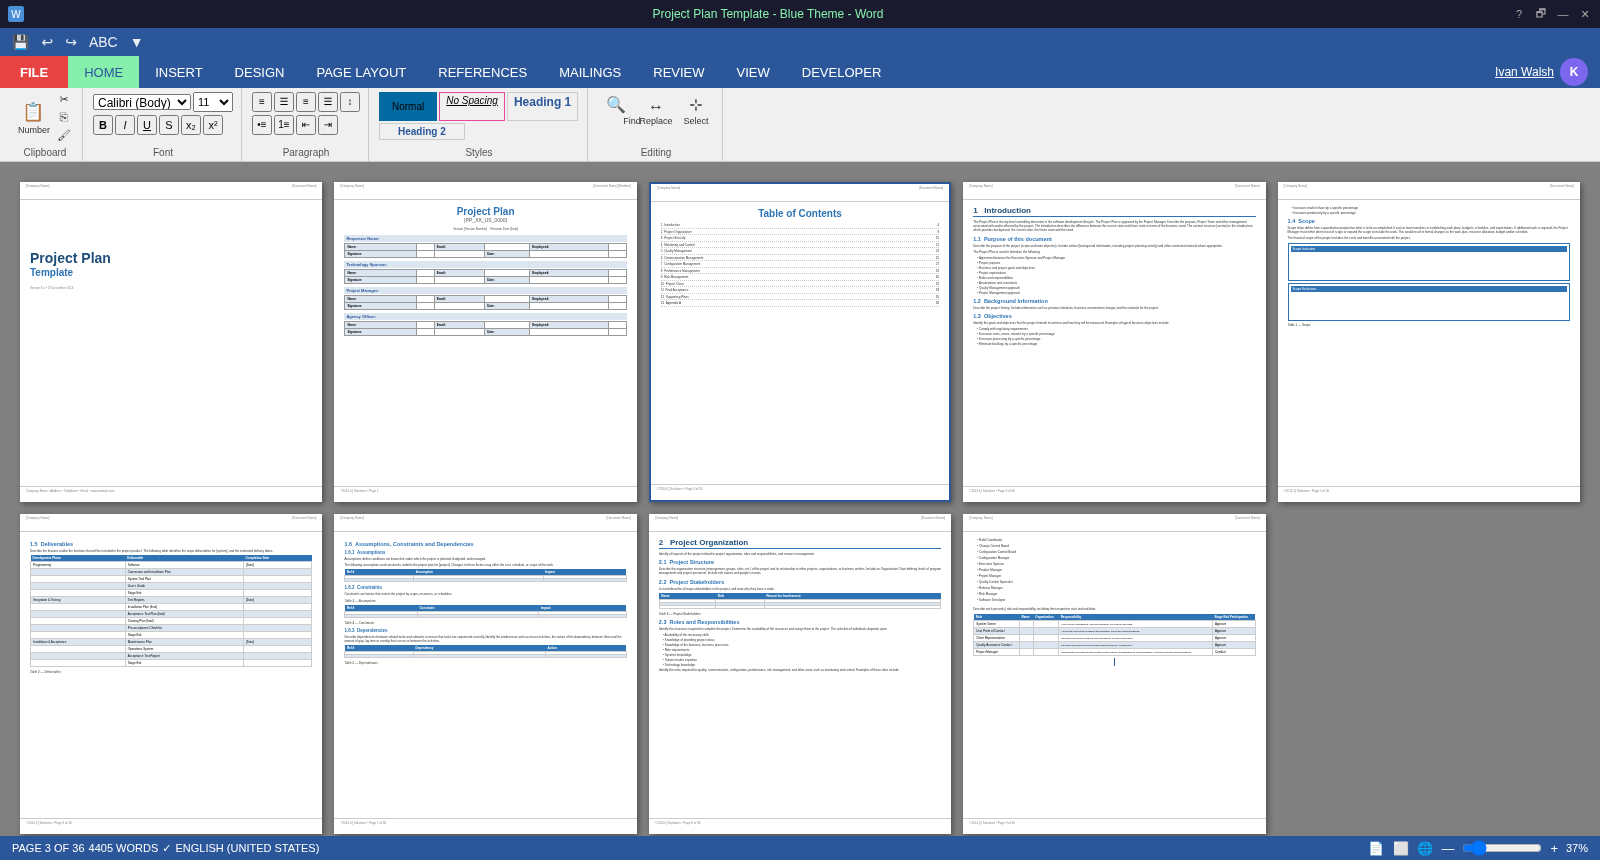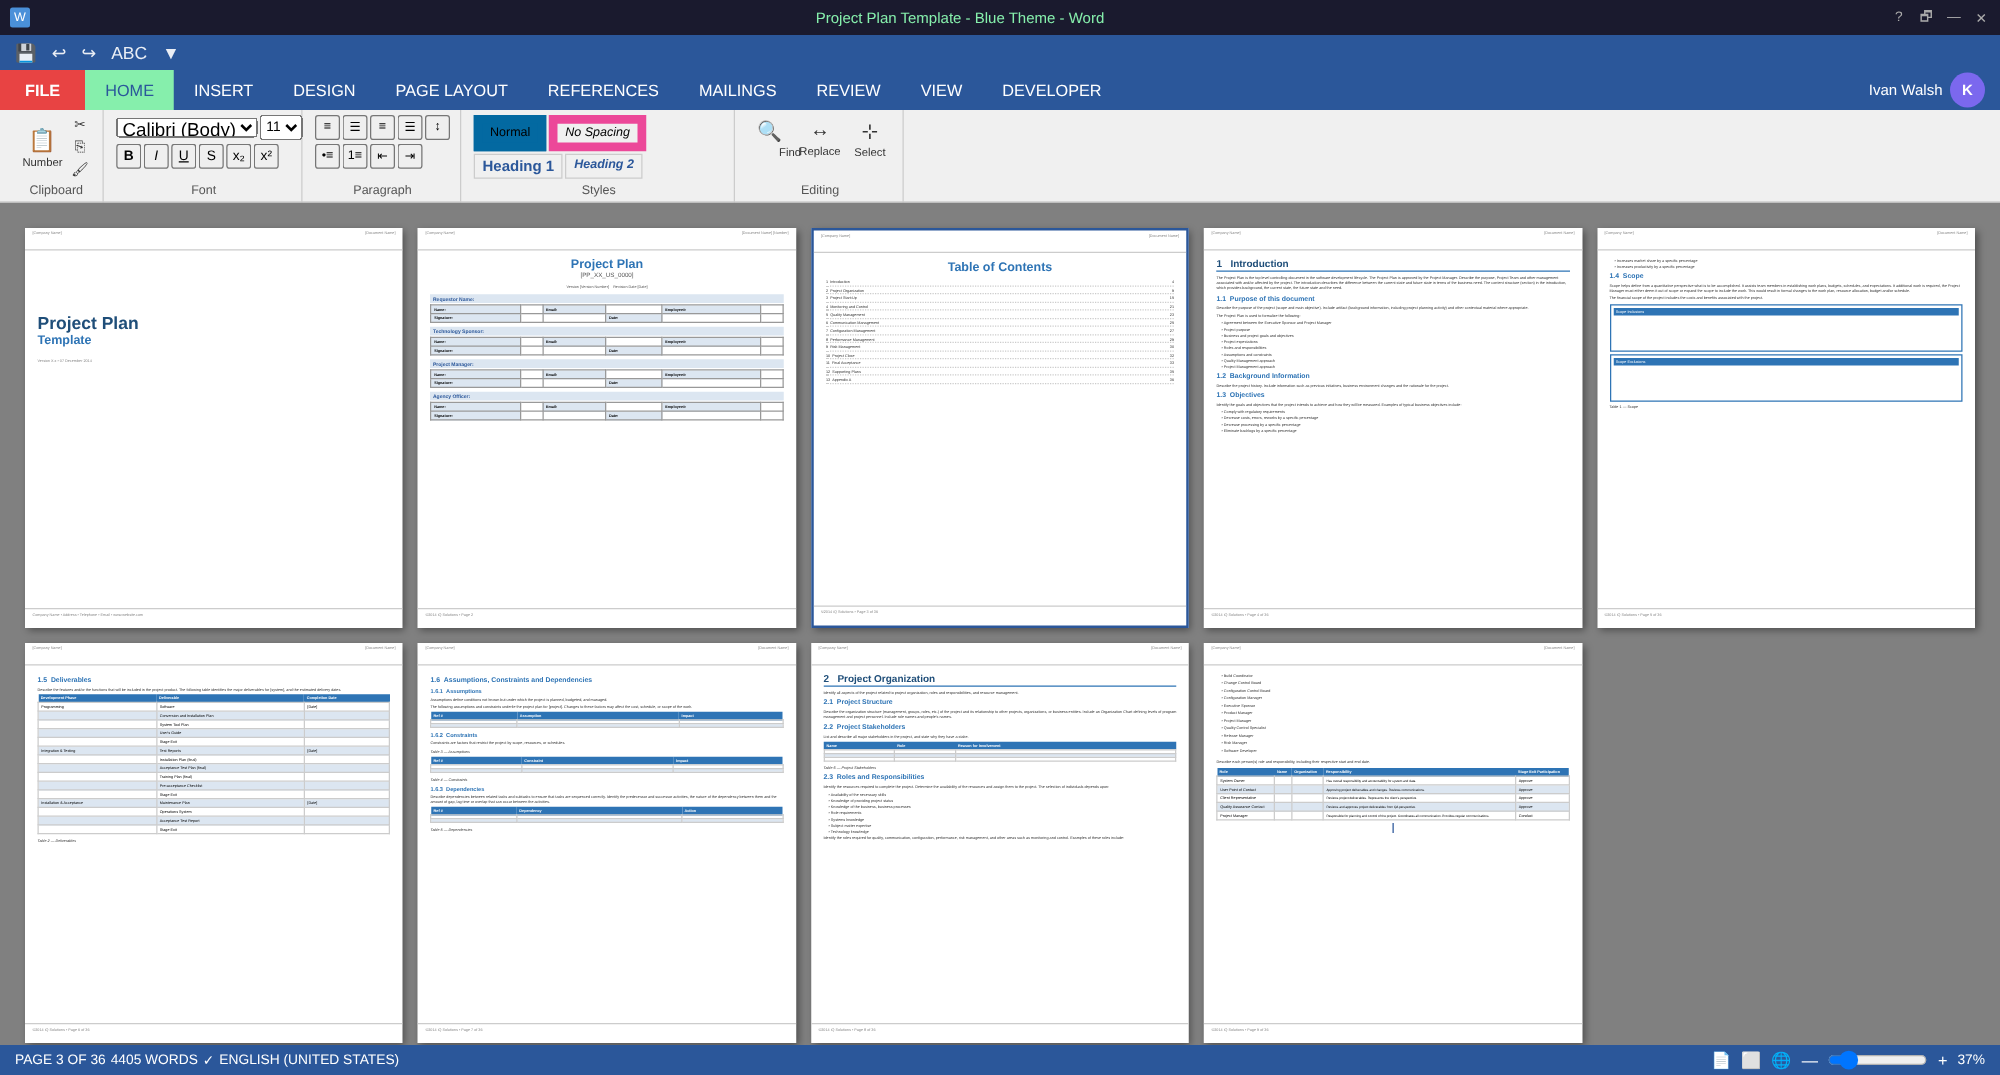--- a/index.html
+++ b/index.html
@@ -115,21 +115,21 @@
     <div class="ribbon-tab">INSERT</div>
     <div class="ribbon-tab">DESIGN</div>
     <div class="ribbon-tab">PAGE LAYOUT</div>
     <div class="ribbon-tab">REFERENCES</div>
     <div class="ribbon-tab">MAILINGS</div>
     <div class="ribbon-tab">REVIEW</div>
     <div class="ribbon-tab">VIEW</div>
     <div class="ribbon-tab">DEVELOPER</div>
 
     <div style="margin-left:auto; display:flex; align-items:center; padding-right:12px; gap:6px;">
-      <span style="color:white; font-size:12px;">Ivan Walsh</span>
+      <span style="color:white; font-size:12px;text-decoration:underline;">Ivan Walsh</span>
       <div class="user-avatar">K</div>
     </div>
   </div>
 </div>
 
 <div class="ribbon-content">
 
   <div class="ribbon-group">
     <div class="ribbon-group-btns">
       <div class="ribbon-btn">
@@ -141,21 +141,21 @@
         <div class="ribbon-btn-sm">⎘</div>
         <div class="ribbon-btn-sm">🖌</div>
       </div>
     </div>
     <div class="ribbon-group-label">Clipboard</div>
   </div>
 
   <div class="ribbon-group">
     <div style="display:flex; flex-direction:column; gap:3px; width:140px;">
       <div style="display:flex; gap:2px; align-items:center;">
-        <select style="font-size:15px; flex:1; height:16px;">
+        <select style="font-size:12px; flex:1; height:16px;">
           <option>Calibri (Body)</option>
         </select>
         <select style="font-size:11px; width:40px; height:20px;">
           <option>11</option>
         </select>
       </div>
       <div style="display:flex; gap:2px;">
         <button style="font-size:11px; width:20px; height:20px; font-weight:bold;">B</button>
         <button style="font-size:11px; width:20px; height:20px; font-style:italic;">I</button>
         <button style="font-size:11px; width:20px; height:20px; text-decoration:underline;">U</button>
@@ -182,23 +182,23 @@
         <button style="font-size:10px; width:20px; height:20px;">⇤</button>
         <button style="font-size:10px; width:20px; height:20px;">⇥</button>
       </div>
     </div>
     <div class="ribbon-group-label">Paragraph</div>
   </div>
 
   <div class="ribbon-group">
     <div style="display:flex; gap:2px; flex-wrap:wrap; width:200px;">
       <div style="border:7px solid #0369a1; padding:2px 6px; font-size:10px; background:#0369a1;">Normal</div>
-      <div style="border:7px solid #ec4899; padding:2px 6px; font-size:10px; font-style:italic;">No Spacing</div>
+      <div style="border:1px solid #ec4899; padding:2px 6px; font-size:10px; font-style:italic;text-decoration:underline;">No Spacing</div>
       <div style="border:1px solid #ccc; padding:2px 6px; font-size:12px; font-weight:bold; color:#2b579a;">Heading 1</div>
-      <div style="border:1px solid #ccc; padding:2px 6px; font-size:10px; font-weight:bold; color:#2b579a;font-style:italic;">Heading 2</div>
+      <div style="border:1px solid #ccc; padding:2px 18px; font-size:10px; font-weight:bold; color:#2b579a;">Heading 2</div>
     </div>
     <div class="ribbon-group-label">Styles</div>
   </div>
 
   <div class="ribbon-group">
     <div style="display:flex; gap:4px;">
       <div class="ribbon-btn">
         <div style="font-size:16px;">🔍</div>
         <span style="font-size:9px;margin-left:32px;">Find</span>
       </div>

